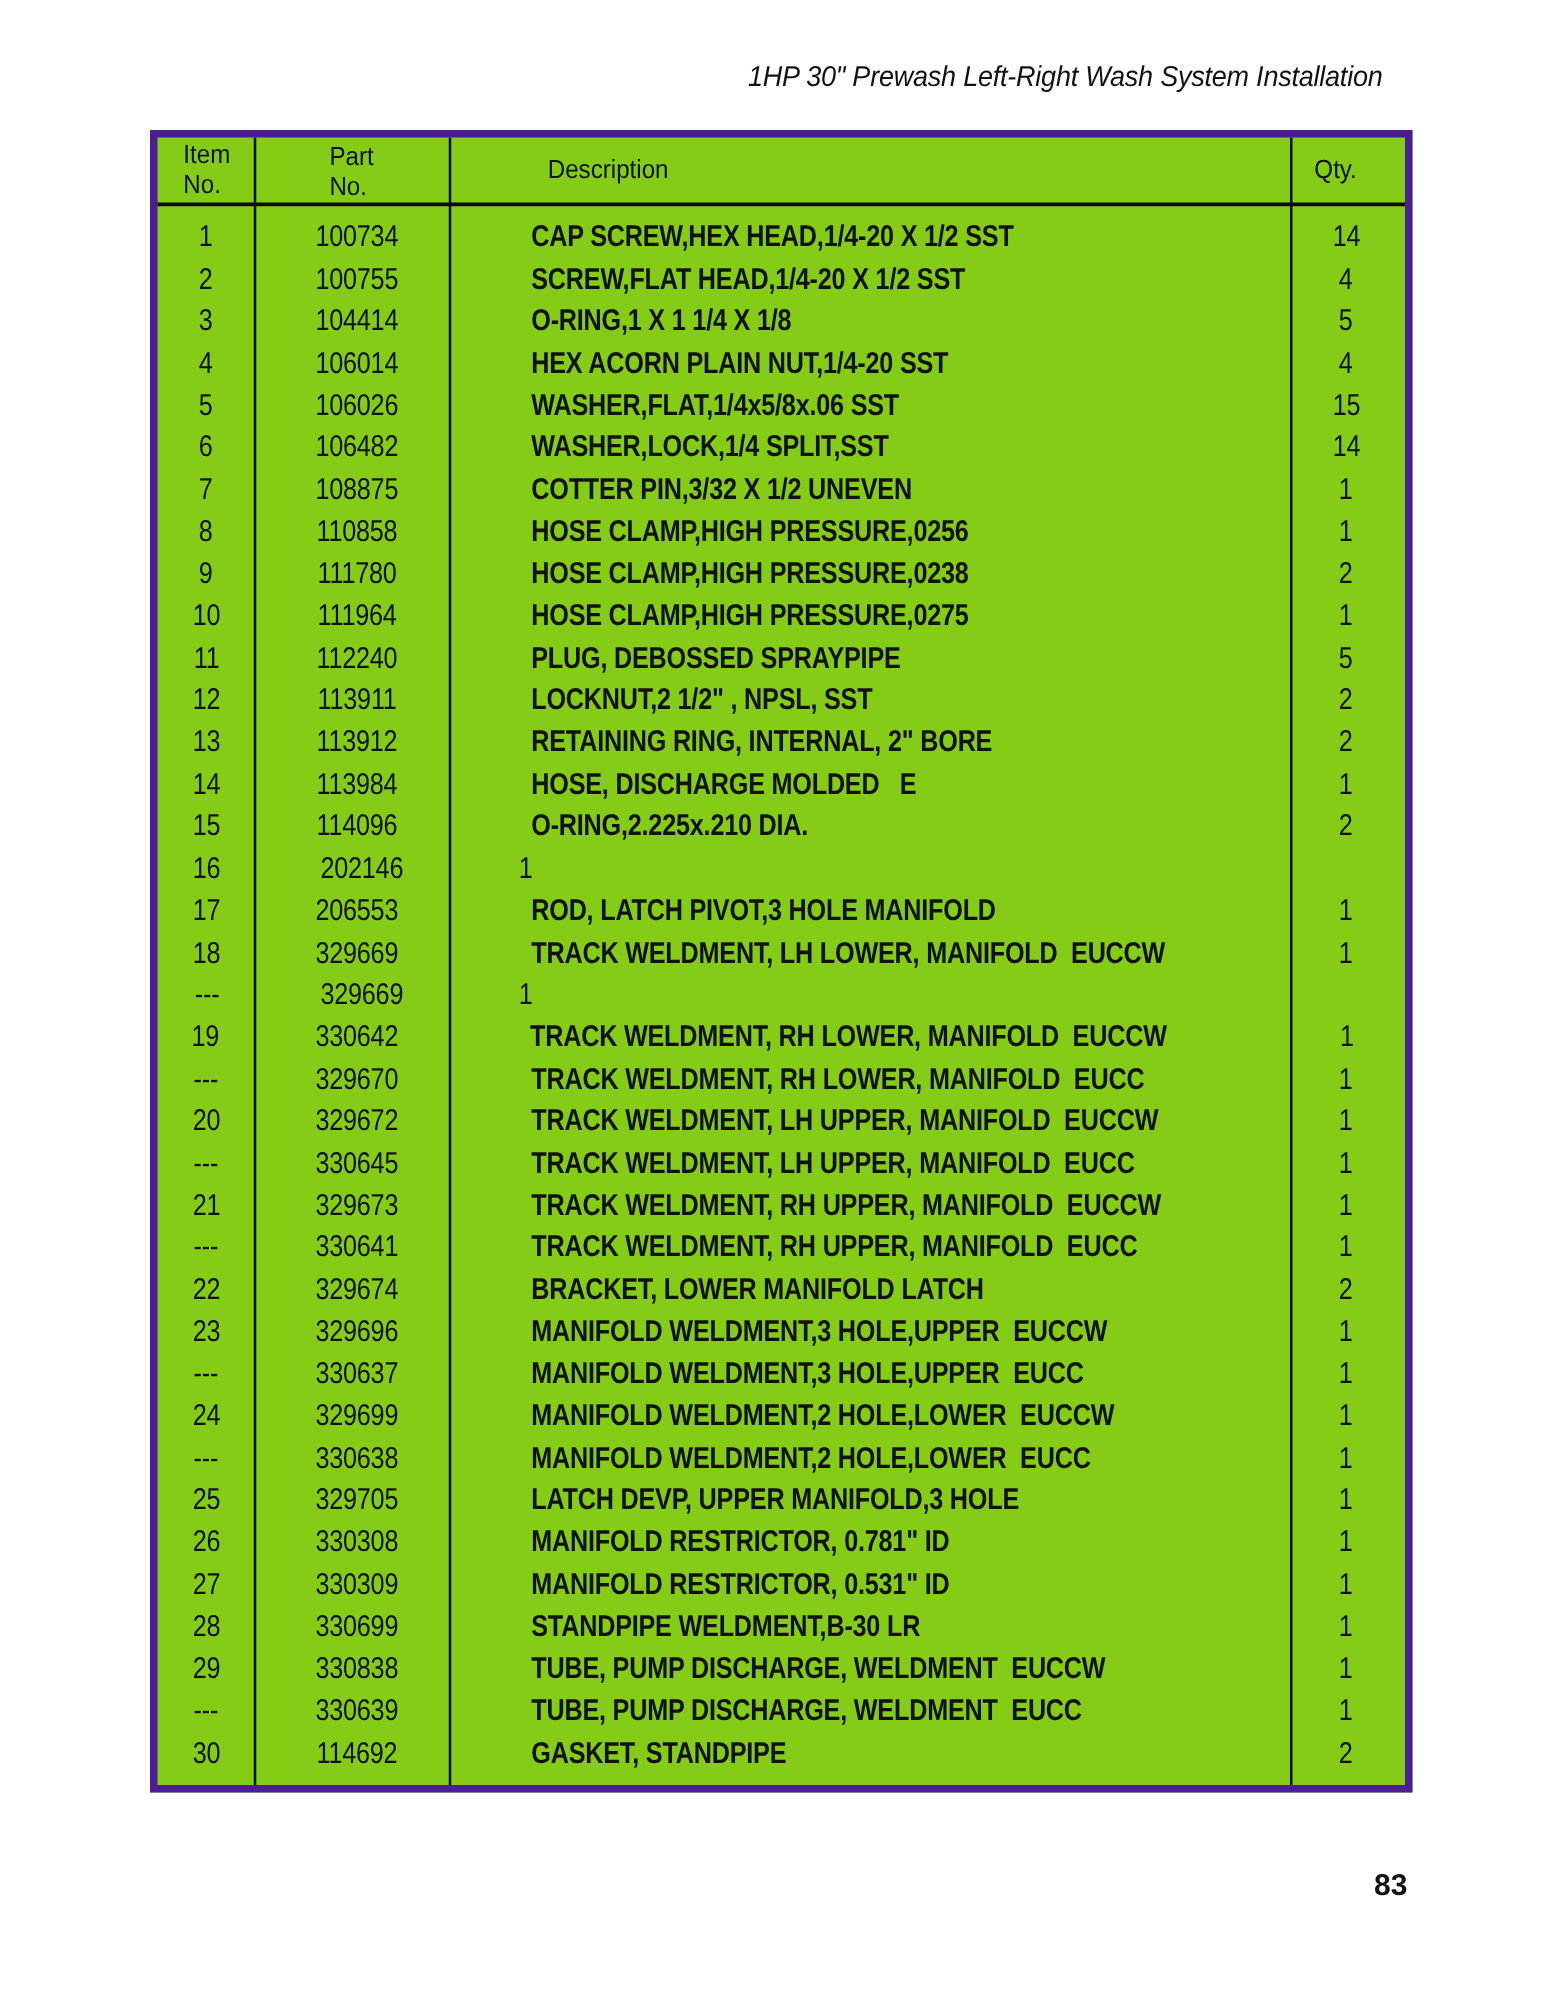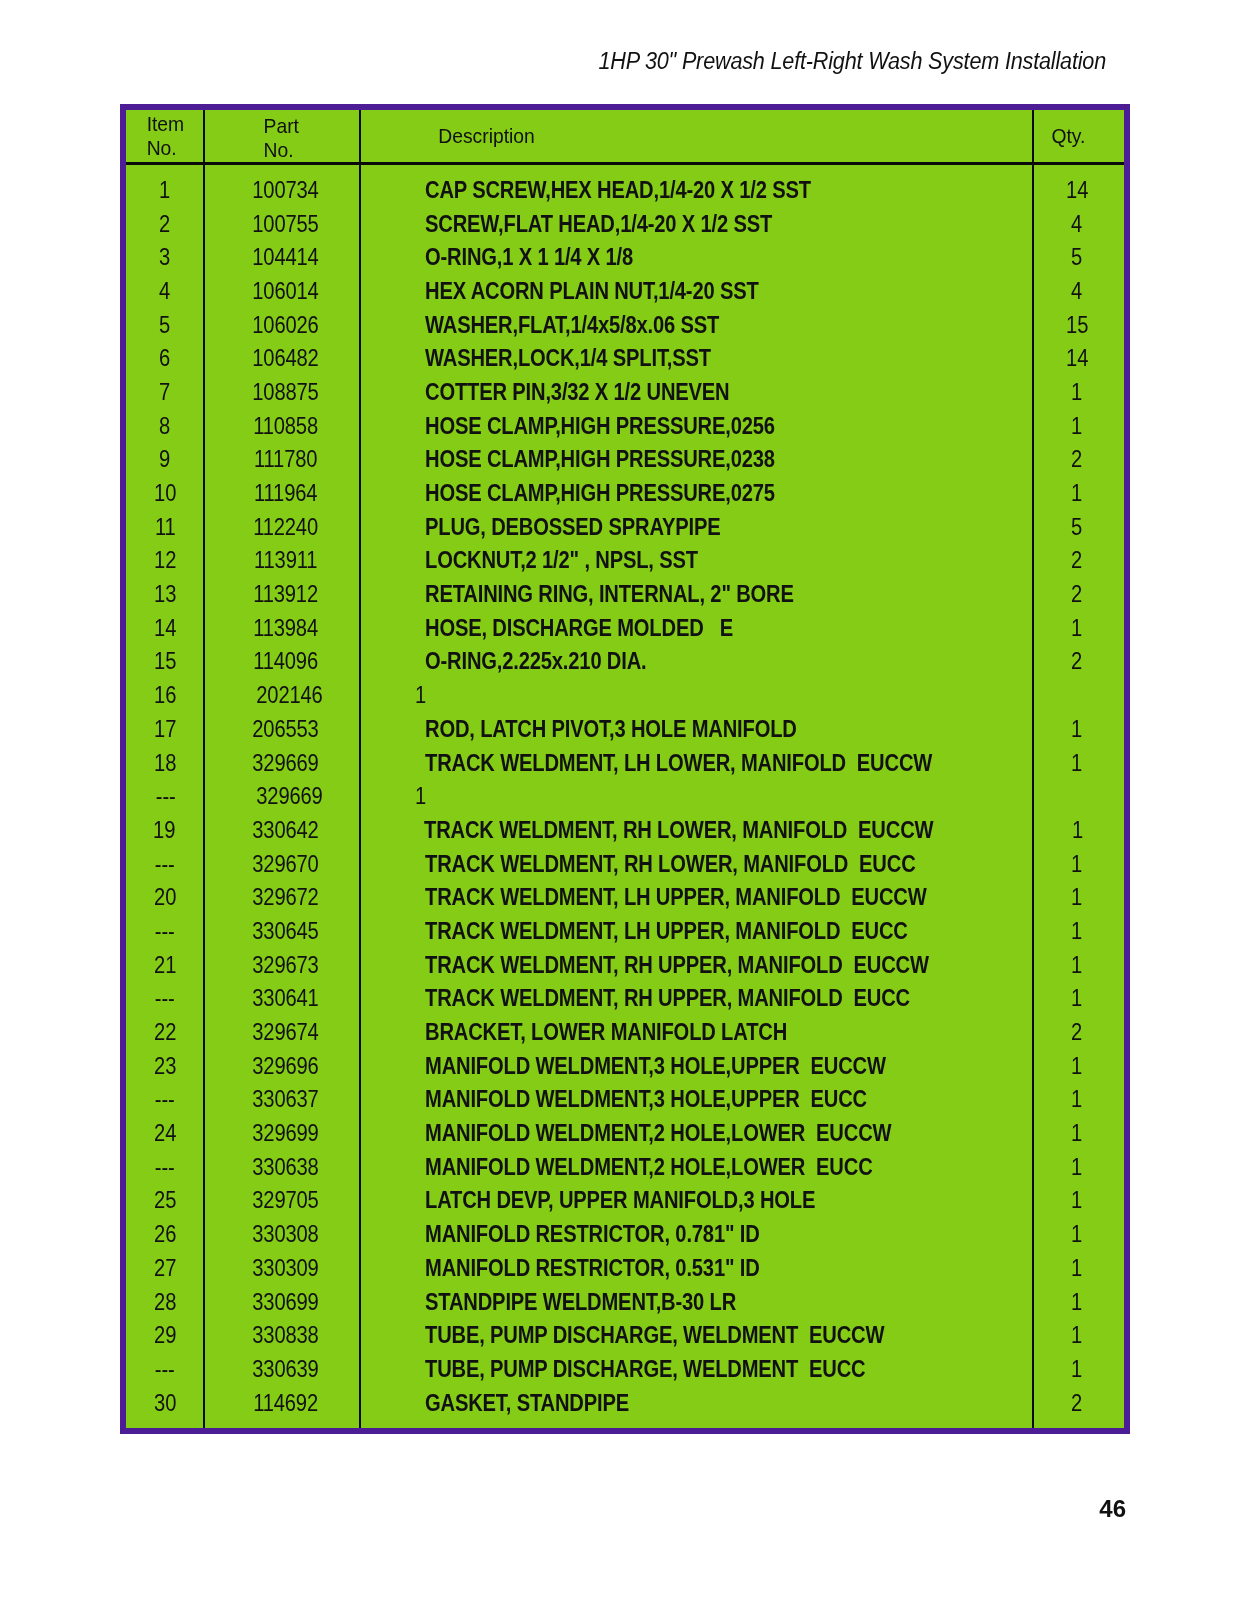--- a/index.html
+++ b/index.html
@@ -662,15 +662,15 @@
           </div>
         </div>
       </div>
 
     <div class="vline vline-1"></div>
     <div class="vline vline-2"></div>
     <div class="vline vline-3"></div>
 
   </div>
 
-  <div class="page-number">46</div>
+  <div class="page-number">83</div>
 
 </div>
 
 </body></html>

